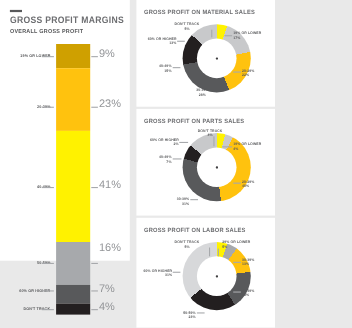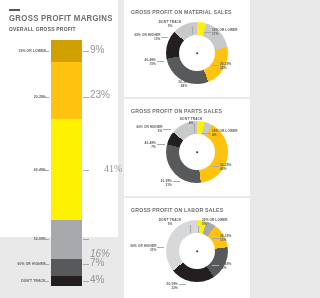--- a/index.html
+++ b/index.html
@@ -142,24 +142,24 @@
     <div class="bar-lbl-left" style="top:279px; right:72px;">DON'T TRACK</div>
     <div class="lead-left" style="top:281px; left:38px; width:11px;"></div>
 
     <div class="lead-right" style="top:51px; left:83px; width:6px;"></div>
     <div class="bar-lbl-right" style="top:44px; left:90px;">9%</div>
 
     <div class="lead-right" style="top:97px; left:83px; width:6px;"></div>
     <div class="bar-lbl-right" style="top:89px; left:90px;">23%</div>
 
     <div class="lead-right" style="top:170px; left:83px; width:6px;"></div>
-    <div class="bar-lbl-right" style="top:163px; left:104px;font-family:Liberation Serif, serif;">41%</div>
+    <div class="bar-lbl-right" style="top:163px; left:90px;">41%</div>
 
     <div class="lead-right" style="top:239px; left:83px; width:6px;"></div>
-    <div class="bar-lbl-right" style="top:248px; left:90px;font-style:italic;">16%</div>
+    <div class="bar-lbl-right" style="top:220px; left:90px;">16%</div>
 
     <div class="lead-right" style="top:264px; left:83px; width:6px;"></div>
     <div class="bar-lbl-right" style="top:257px; left:90px;">7%</div>
 
     <div class="lead-right" style="top:281px; left:83px; width:6px;"></div>
     <div class="bar-lbl-right" style="top:274px; left:90px;">4%</div>
   </div>
 
   <div class="rpanel rp1">
     <div class="rp-title">GROSS PROFIT ON MATERIAL SALES</div>

